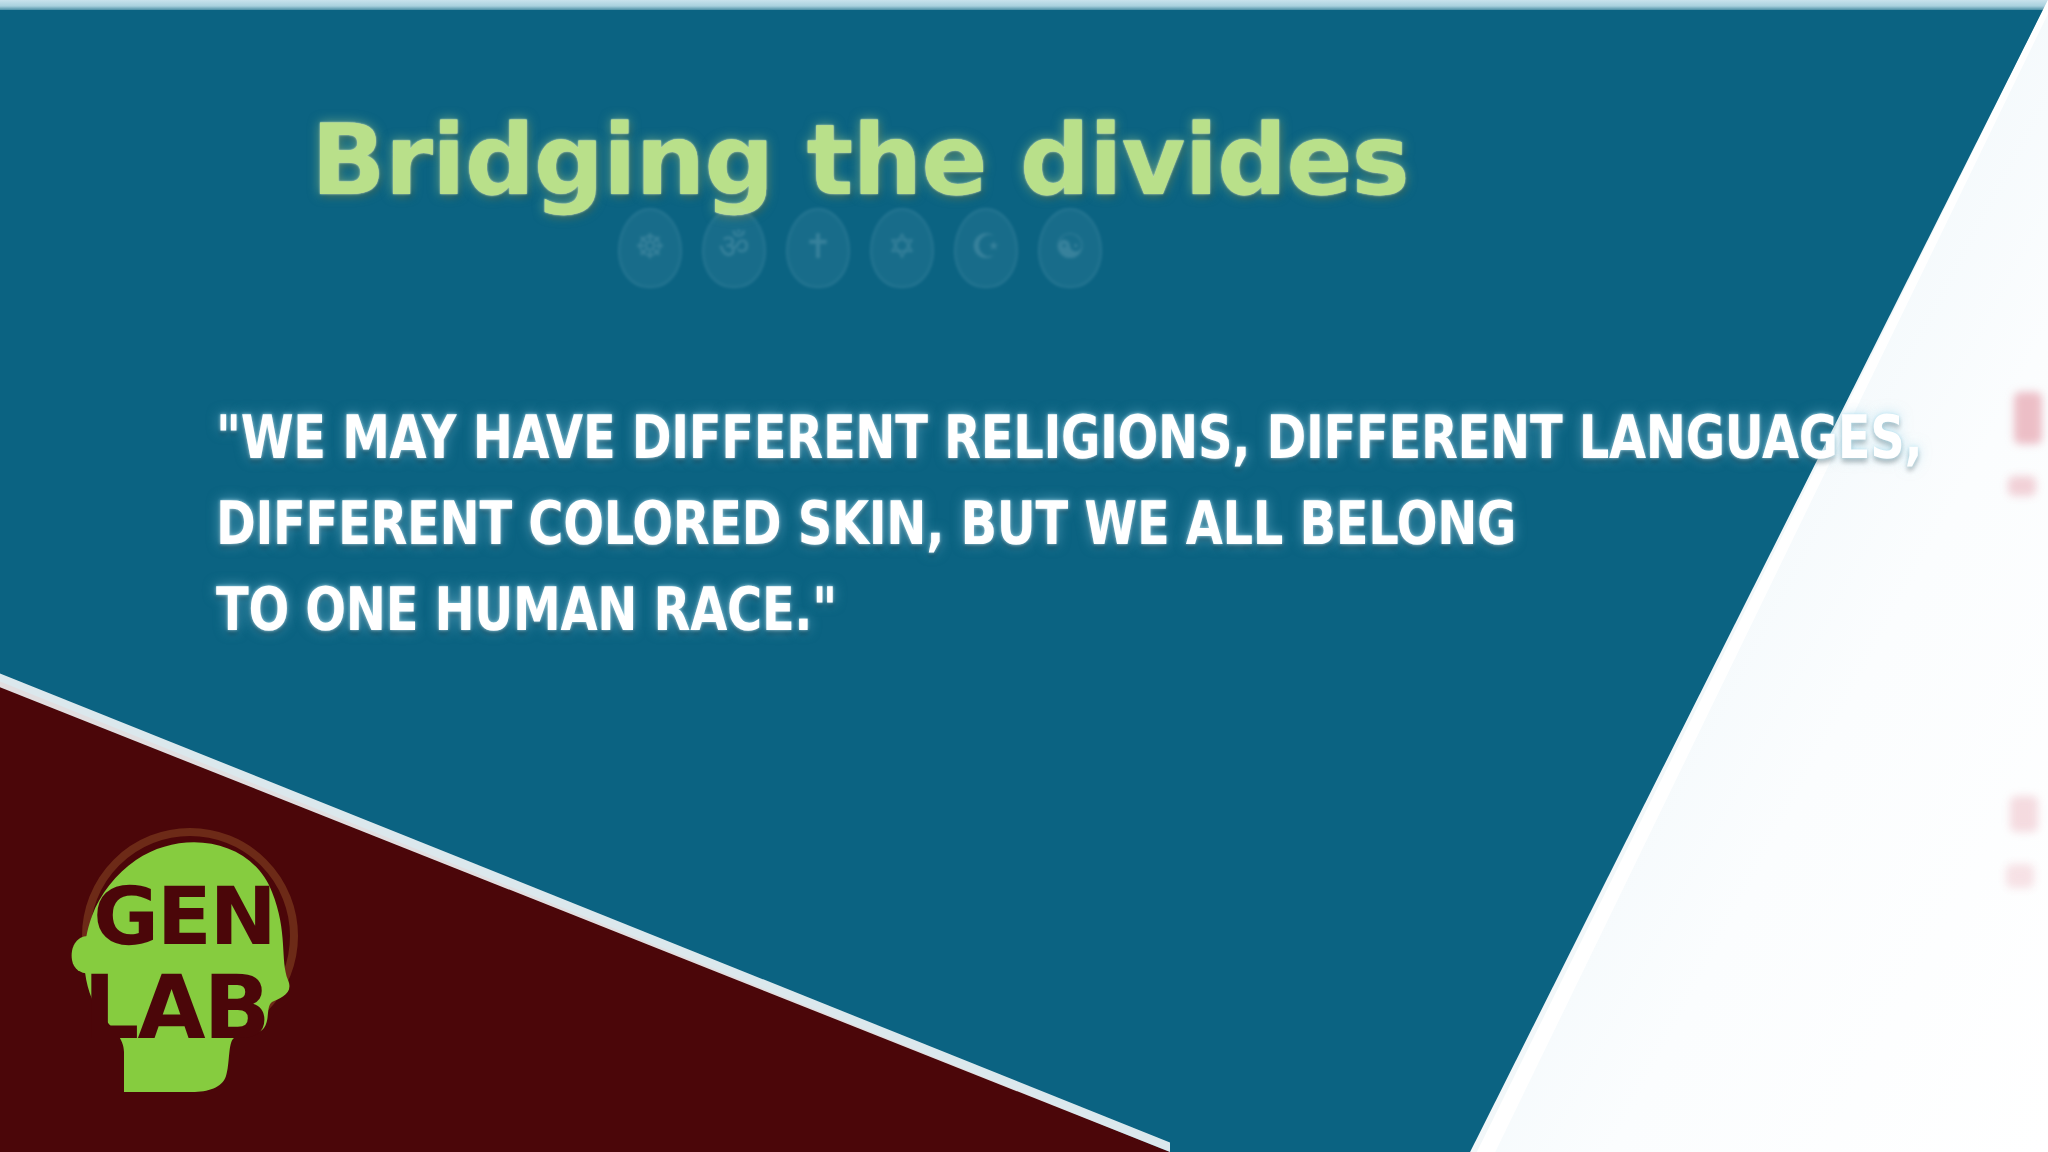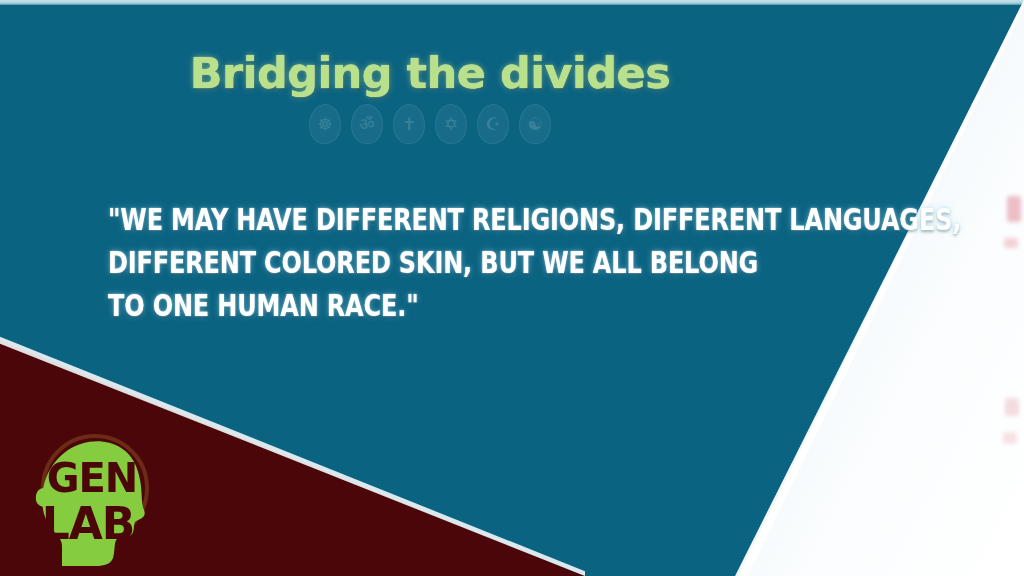--- a/index.html
+++ b/index.html
@@ -69,21 +69,21 @@
     opacity: .9;
   }
 
   
   .title {
     position: absolute;
     top: 22px;
     left: 0;
     width: 860px;
     text-align: center;
-    font-size: 43px;
+    font-size: 49px;
     font-weight: 700;
     letter-spacing: -0.5px;
     color: #b9e08a;
     text-shadow:
       0 0 1px #e9f7d4,
       0 0 6px rgba(190,226,140,.55),
       1px 2px 3px rgba(0,0,0,.25);
     font-family: "DejaVu Sans", sans-serif;
     line-height: 1.05;
     user-select: none;
@@ -138,21 +138,21 @@
       0 0 2px rgba(180,226,242,.9),
       0 0 7px rgba(150,210,232,.55),
       0 2px 3px rgba(0,0,0,.30);
     user-select: none;
   }
 
   
   .logo {
     position: absolute;
     left: 22px;
-    bottom: 0;
+    bottom: 20px;
     width: 146px;
     height: 150px;
   }
   .logo svg { display: block; width: 100%; height: 100%; }
 
   
   .edge-mark {
     position: absolute;
     right: 3px;
     width: 14px;

